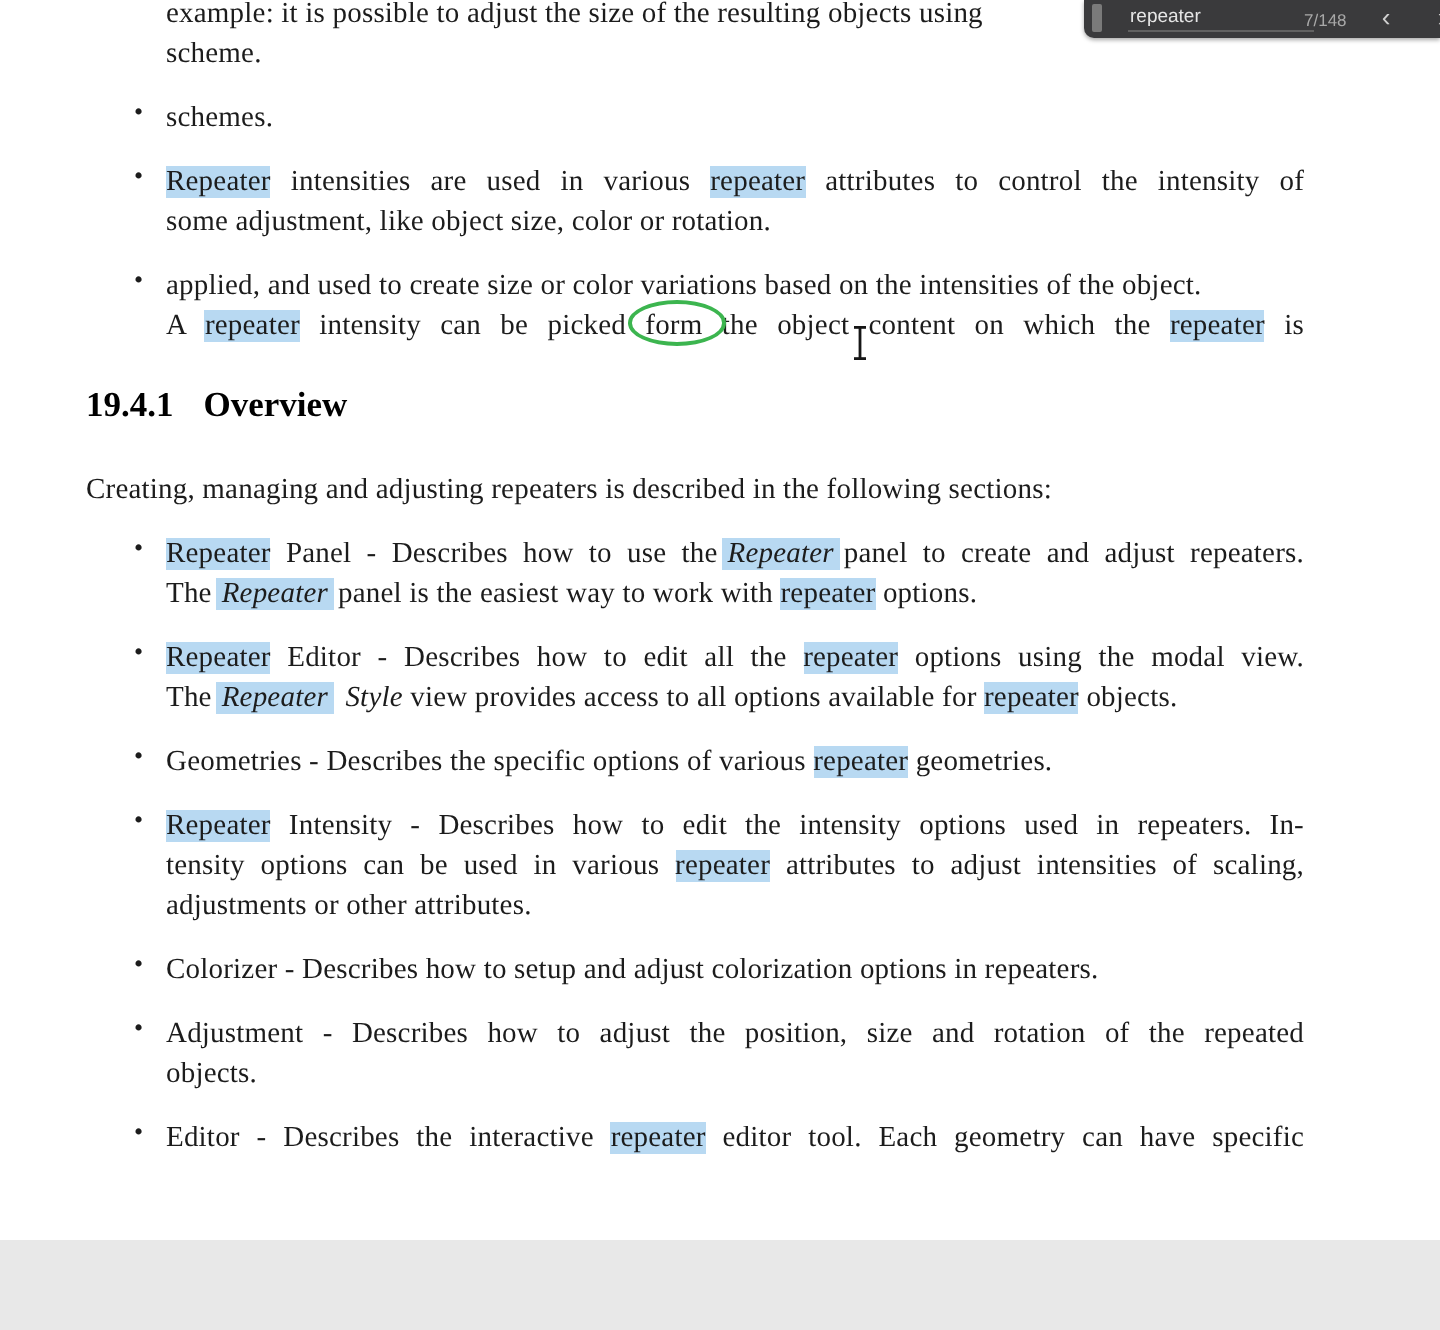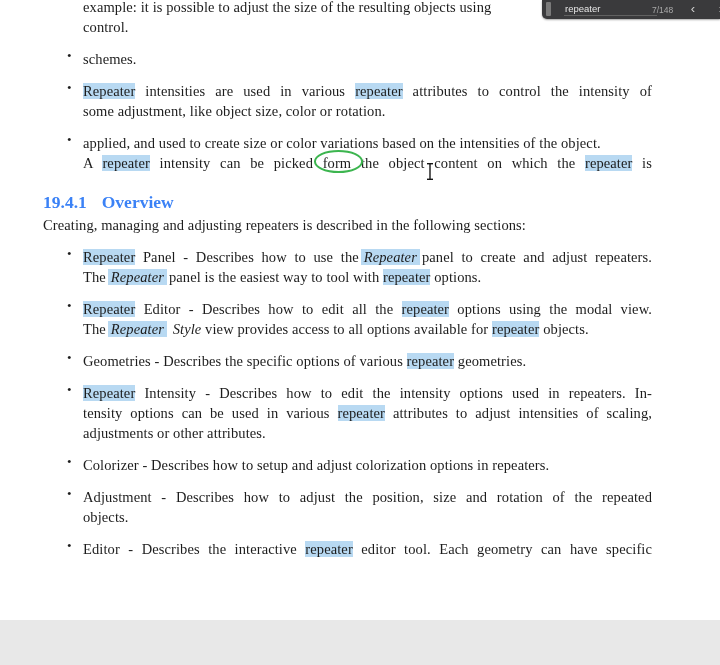--- a/index.html
+++ b/index.html
@@ -17,21 +17,21 @@
   .line { font-size:14.5px; line-height:20px; color:#1c1c1c; letter-spacing:.1px; }
   .line.just { text-align:justify; text-align-last:justify; }
   .r-h, .r-hi { background:#b8d9f2; }
   .r-hi, .r-i { font-style:italic; }
   .r-hi { padding:0 3px; margin:0 2px; }
   .r-c { position:relative; }
   .r-c::after {
     content:''; position:absolute; left:-9px; right:-12px; top:-5px; bottom:-2px;
     border:2px solid #3cb54f; border-radius:50%; pointer-events:none;
   }
-  .heading { margin:16px 0 0 0; font-weight:bold; font-size:17.5px; line-height:26px; color:#3b82f6; }
+  .heading { margin:16px 0 20px 0; font-weight:bold; font-size:17.5px; line-height:26px; color:#000000; }
   .htitle { margin-left:15px; }
   .pagenum {
     position:absolute; left:43px; width:609px; top:628px; text-align:center;
     font-size:13.5px; color:#1c1c1c;
   }
   
   .findbar {
     position:absolute; top:0; left:542px; width:178px; height:19px;
     background:#3a3a3c; border-bottom-left-radius:5px;
     box-shadow:0 1px 2px rgba(0,0,0,.35);
@@ -52,21 +52,21 @@
   .ibeam { position:absolute; left:425px; top:162px; }
 </style>
 </head>
 <body>
 
 <div class="page">
 
   <div class="doc">
       <div class="para indent">
         <div class="line"><span class="r-n">example: it is possible to adjust the size of the resulting objects using</span></div>
-        <div class="line"><span class="r-n">control.</span></div>
+        <div class="line"><span class="r-n">scheme.</span></div>
       </div>
       <div class="para bullet">
         <span class="dot">•</span>
         <div class="line"><span class="r-n">schemes.</span></div>
       </div>
       <div class="para bullet">
         <span class="dot">•</span>
         <div class="line just"><span class="r-h">Repeater</span><span class="r-n"> intensities are used in various </span><span class="r-h">repeater</span><span class="r-n"> attributes to control the intensity of</span></div>
         <div class="line"><span class="r-n">some adjustment, like object size, color or rotation.</span></div>
       </div>
@@ -75,21 +75,21 @@
         <div class="line"><span class="r-n">applied, and used to create size or color variations based on the intensities of the object.</span></div>
         <div class="line just"><span class="r-n">A </span><span class="r-h">repeater</span><span class="r-n"> intensity can be picked </span><span class="r-c">form</span><span class="r-n"> the object content on which the </span><span class="r-h">repeater</span><span class="r-n"> is</span></div>
       </div>
       <div class="heading"><span class="hnum">19.4.1</span><span class="htitle">Overview</span></div>
       <div class="para plain">
         <div class="line"><span class="r-n">Creating, managing and adjusting repeaters is described in the following sections:</span></div>
       </div>
       <div class="para bullet">
         <span class="dot">•</span>
         <div class="line just"><span class="r-h">Repeater</span><span class="r-n"> Panel - Describes how to use the</span><span class="r-hi">Repeater</span><span class="r-n">panel to create and adjust repeaters.</span></div>
-        <div class="line"><span class="r-n">The</span><span class="r-hi">Repeater</span><span class="r-n">panel is the easiest way to tool with </span><span class="r-h">repeater</span><span class="r-n"> options.</span></div>
+        <div class="line"><span class="r-n">The</span><span class="r-hi">Repeater</span><span class="r-n">panel is the easiest way to work with </span><span class="r-h">repeater</span><span class="r-n"> options.</span></div>
       </div>
       <div class="para bullet">
         <span class="dot">•</span>
         <div class="line just"><span class="r-h">Repeater</span><span class="r-n"> Editor - Describes how to edit all the </span><span class="r-h">repeater</span><span class="r-n"> options using the modal view.</span></div>
         <div class="line"><span class="r-n">The</span><span class="r-hi">Repeater</span><span class="r-i"> Style</span><span class="r-n">  view provides access to all options available for </span><span class="r-h">repeater</span><span class="r-n"> objects.</span></div>
       </div>
       <div class="para bullet">
         <span class="dot">•</span>
         <div class="line"><span class="r-n">Geometries - Describes the specific options of various </span><span class="r-h">repeater</span><span class="r-n"> geometries.</span></div>
       </div>

